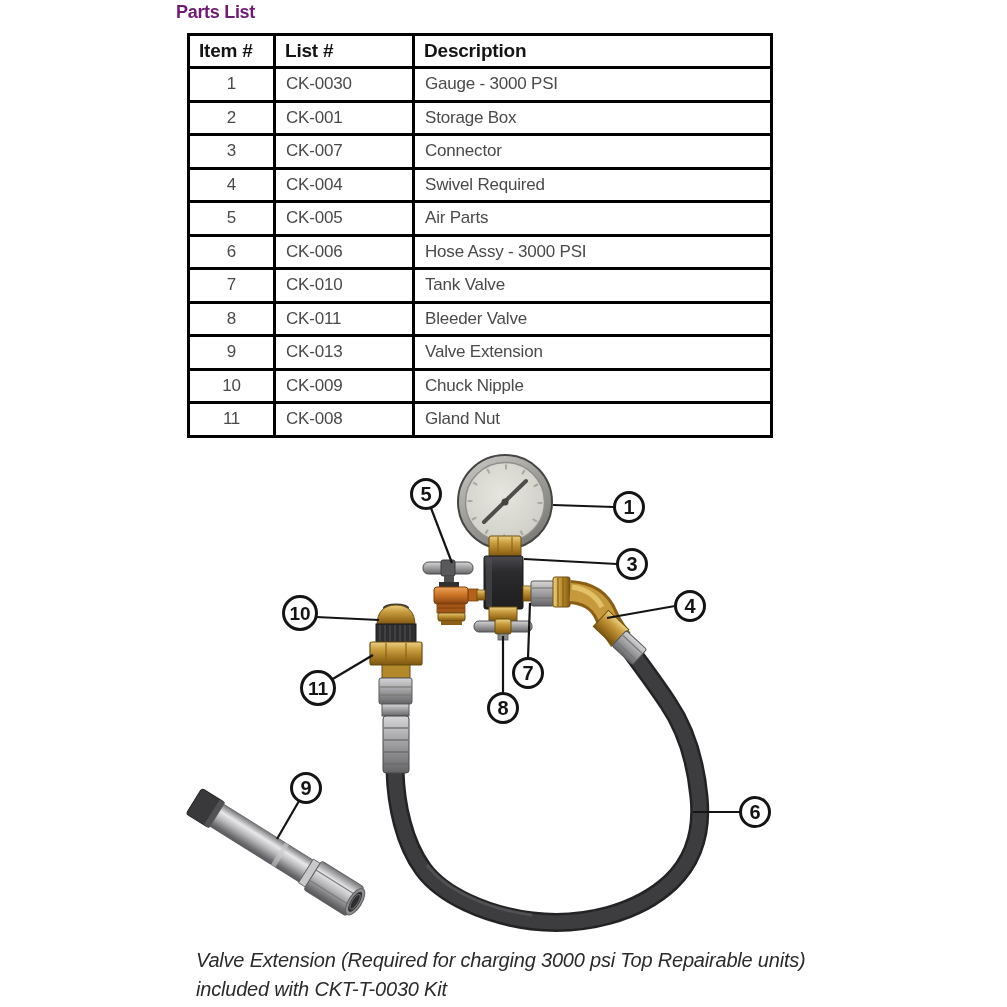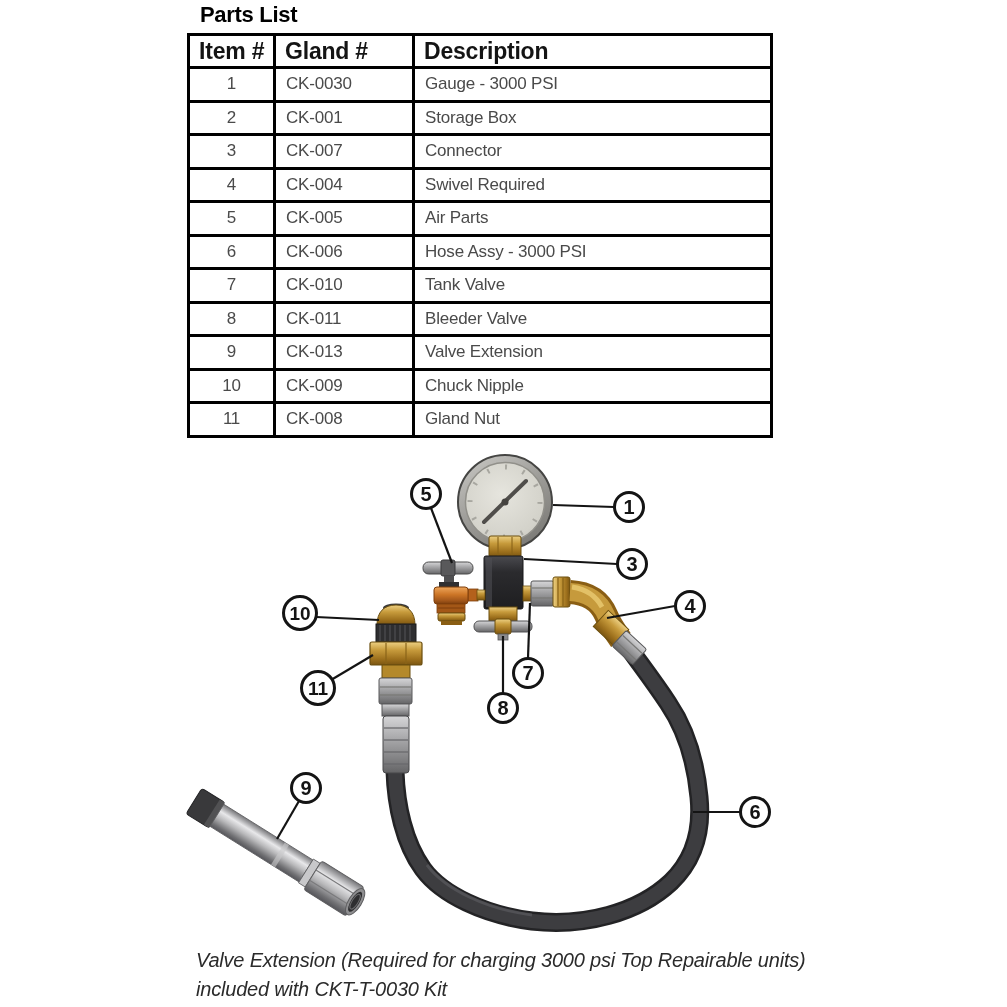--- a/index.html
+++ b/index.html
@@ -1,32 +1,32 @@
 <!DOCTYPE html>
 <html><head>
 <meta charset="utf-8">
 <style>
   html,body{margin:0;padding:0;}
   body{
     width:1007px;height:1007px;background:#ffffff;position:relative;
     font-family:"Liberation Sans",sans-serif;overflow:hidden;
   }
   .page-title{
-    position:absolute;left:200px;top:2px;
-    font-size:22px;font-weight:bold;color:#000000;letter-spacing:-0.3px;
+    position:absolute;left:176px;top:2px;
+    font-size:18px;font-weight:bold;color:#701a75;letter-spacing:-0.3px;
   }
   table.parts{
     position:absolute;left:187px;top:33px;width:583px;
     border-collapse:collapse;table-layout:fixed;background:#fff;
   }
   table.parts th,table.parts td{
     border:3px solid #000;overflow:hidden;white-space:nowrap;
   }
   table.parts th{
-    height:30px;font-size:23px;font-weight:bold;color:#141414;
+    height:30px;font-size:19px;font-weight:bold;color:#141414;
     text-align:left;padding:0 0 0 9px;letter-spacing:-0.2px;
   }
   table.parts td{
     height:30.5px;font-size:17px;color:#4A4A4A;
     padding:0 8px 0 10px;letter-spacing:-0.2px;
   }
   table.parts td.item{text-align:center;padding:0;}
   .diagram-wrap{position:absolute;left:180px;top:445px;width:620px;height:500px;}
   .caption{
     position:absolute;left:196px;top:946px;width:610px;
@@ -42,21 +42,21 @@
 
 <table class="parts">
   <colgroup>
       <col style="width:86px">
       <col style="width:139px">
       <col style="width:358px">
     </colgroup>
   <tbody>
       <tr>
     <th>Item #</th>
-    <th>Gland #</th>
+    <th>List #</th>
     <th>Description</th>
   </tr>
   <tr>
     <td class="item">1</td>
     <td>CK-0030</td>
     <td>Gauge - 3000 PSI</td>
   </tr>
   <tr>
     <td class="item">2</td>
     <td>CK-001</td>

